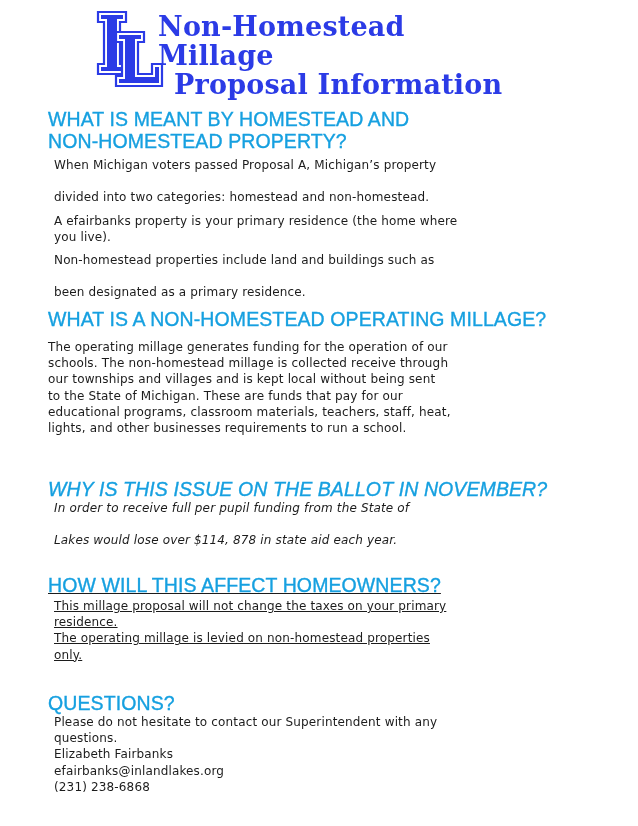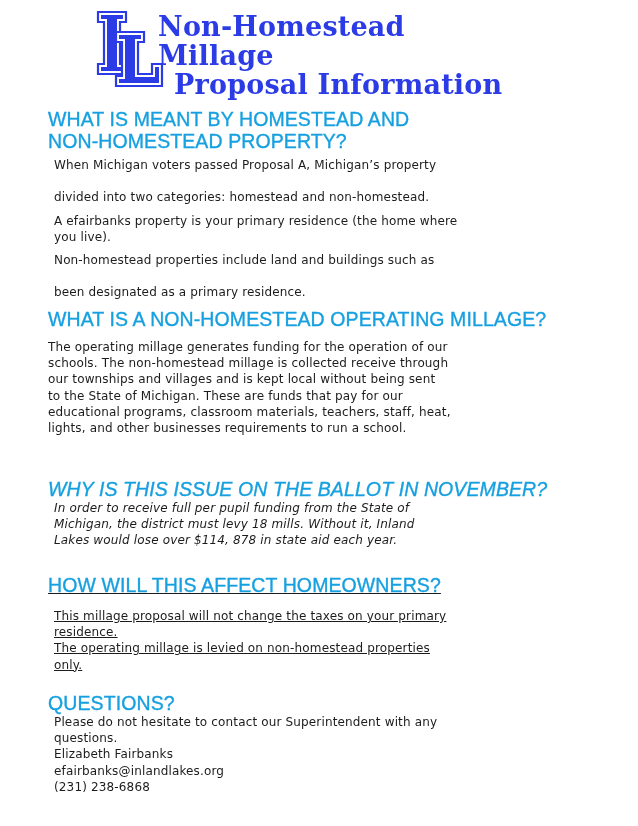--- a/index.html
+++ b/index.html
@@ -65,28 +65,28 @@
     <span>to the State of Michigan. These are funds that pay for our</span><br>
     <span>educational programs, classroom materials, teachers, staff, heat,</span><br>
     <span>lights, and other businesses requirements to run a school.</span>
   </p>
 </div>
 
 <div class="section" style="top:478px;font-style:italic;">
   <h2 class="h">WHY IS THIS ISSUE ON THE BALLOT IN NOVEMBER?</h2>
   <p class="p" style="">
     <span>In order to receive full per pupil funding from the State of</span><br>
-    <span>Michigan, the district must levy 18 mills. Without it, Inland</span><br>
+    <br>
     <span>Lakes would lose over $114, 878 in state aid each year.</span>
   </p>
 </div>
 
 <div class="section" style="top:574px;text-decoration:underline;">
   <h2 class="h">HOW WILL THIS AFFECT HOMEOWNERS?</h2>
-  <p class="p" style="margin-top:12px;">
+  <p class="p" style="margin-top:2px;">
     <span>This millage proposal will not change the taxes on your primary</span><br>
     <span>residence.</span><br>
     <span>The operating millage is levied on non-homestead properties</span><br>
     <span>only.</span>
   </p>
 </div>
 
 <div class="section" style="top:692px;">
   <h2 class="h">QUESTIONS?</h2>
   <p class="p" style="margin-top:0;">

